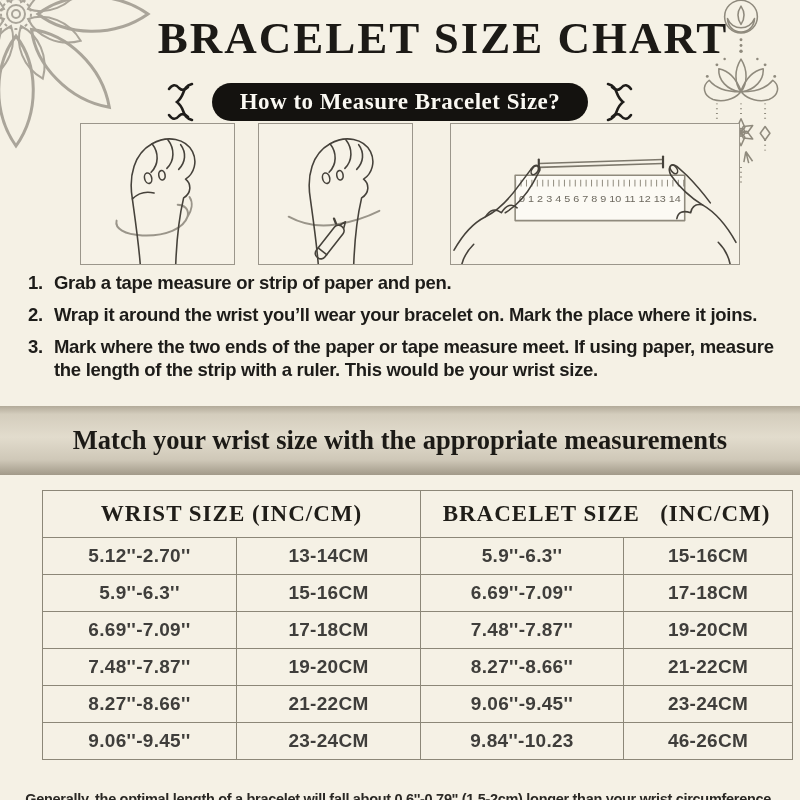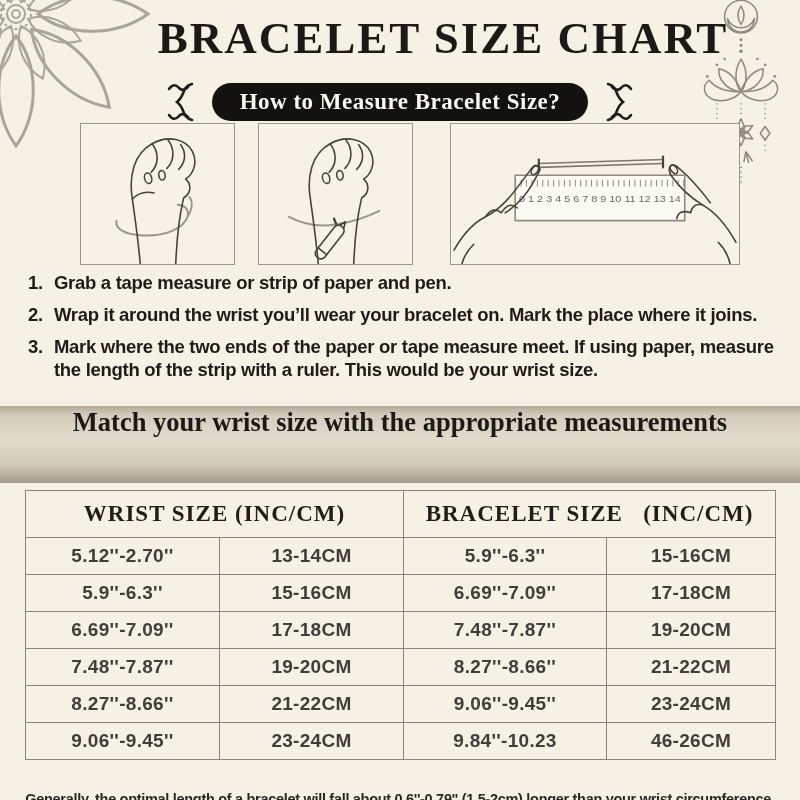--- a/index.html
+++ b/index.html
@@ -30,27 +30,27 @@
   .illus.b2{left:258px;width:155px;}
   .illus.b3{left:450px;width:290px;}
   .illus svg{width:100%;height:100%;display:block;}
   
   .steps{position:absolute;left:28px;top:271px;width:760px;}
   .step{display:flex;margin-bottom:9px;font-size:18.5px;font-weight:600;letter-spacing:-0.3px;line-height:23px;color:#1d1c19;}
   .step-num{width:26px;flex:none;}
   .step-text{width:730px;}
   
   .banner{
-    position:absolute;left:0;top:406px;width:800px;height:77px;
+    position:absolute;left:0;top:406px;width:800px;height:69px;
     background:linear-gradient(180deg,#b2aa99 0%,#d4cdbd 12%,#e2dccd 45%,#cfc8b8 78%,#a29a89 100%);
-    display:flex;flex-direction:row;justify-content:center;text-align:center;
+    display:flex;flex-direction:column;justify-content:center;text-align:center;
     font-family:"Liberation Serif", serif;font-weight:700;font-size:26.5px;line-height:33px;color:#1c1a16;
   }
   
-  .size-table{position:absolute;left:25px;top:490px;width:750px;border-collapse:collapse;table-layout:fixed;}
+  .size-table{position:absolute;left:42px;top:490px;width:750px;border-collapse:collapse;table-layout:fixed;}
   .size-table th,.size-table td{border:1px solid #8c8778;text-align:center;padding:0;}
   .size-table th{
     height:46px;font-family:"Liberation Serif", serif;font-weight:700;font-size:23px;
     letter-spacing:1px;white-space:pre;color:#201e19;
   }
   .size-table td{height:36px;font-size:19px;font-weight:700;letter-spacing:0.3px;color:#3f3e3b;}
   
   .footnote{
     position:absolute;left:0;top:791px;width:100%;text-align:center;white-space:nowrap;
     font-size:14.5px;font-weight:700;letter-spacing:-0.3px;color:#2a2824;

